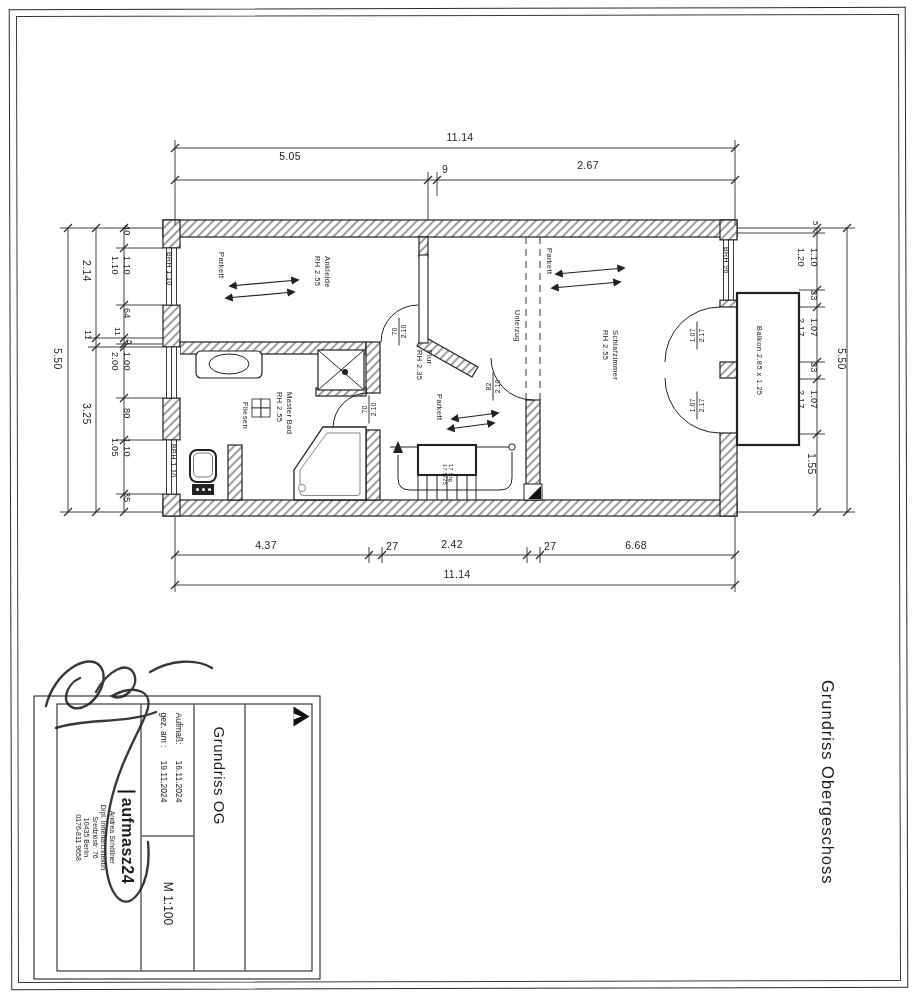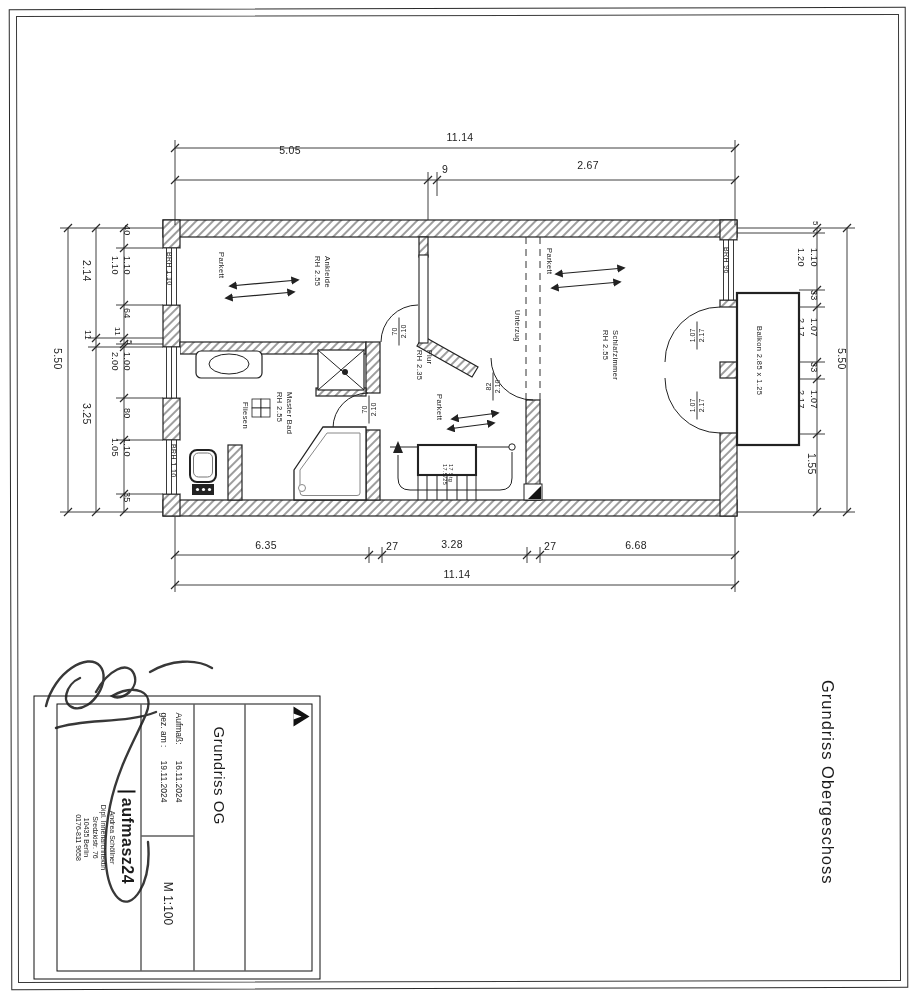--- a/index.html
+++ b/index.html
@@ -229,27 +229,27 @@
         <line x1="799" y1="290" x2="825" y2="290"></line>
       <line x1="799" y1="307" x2="825" y2="307"></line>
         <line x1="799" y1="362" x2="825" y2="362"></line>
       <line x1="799" y1="379" x2="825" y2="379"></line>
         <line x1="799" y1="434" x2="825" y2="434"></line>
       <path d="M813,232L821,224 M813,237L821,229 M813,294L821,286 M813,311L821,303 M813,366L821,358 M813,383L821,375 M813,438L821,430 M813,516L821,508 M843,232L851,224 M843,516L851,508" stroke-width="1.2"></path>
     </g>
   </svg>
 
   <div class="lbl c" style="left:437px;top:131px;width:46px;">11.14</div>
-  <div class="lbl c" style="left:270px;top:144px;width:40px;">5.05</div>
+  <div class="lbl c" style="left:270px;top:150px;width:40px;">5.05</div>
   <div class="lbl" style="left:442px;top:163px;">9</div>
   <div class="lbl c" style="left:568px;top:159px;width:40px;">2.67</div>
 
-  <div class="lbl c" style="left:246px;top:539px;width:40px;">6.35</div>
+  <div class="lbl c" style="left:246px;top:539px;width:40px;">4.37</div>
   <div class="lbl" style="left:386px;top:540px;">27</div>
-  <div class="lbl c" style="left:432px;top:538px;width:40px;">3.28</div>
+  <div class="lbl c" style="left:432px;top:538px;width:40px;">2.42</div>
   <div class="lbl" style="left:544px;top:540px;">27</div>
   <div class="lbl c" style="left:616px;top:539px;width:40px;">6.68</div>
   <div class="lbl c" style="left:434px;top:568px;width:46px;">11.14</div>
 
   <div class="lbl v" style="left:52px;top:348px;">5.50</div>
   <div class="lbl v" style="left:81px;top:260px;">2.14</div>
   <div class="lbl v sm" style="left:83px;top:330px;">11</div>
   <div class="lbl v" style="left:81px;top:403px;">3.25</div>
   <div class="lbl v sm" style="left:122px;top:225px;">40</div>
   <div class="lbl v sm" style="left:110px;top:256px;">1.10</div>

